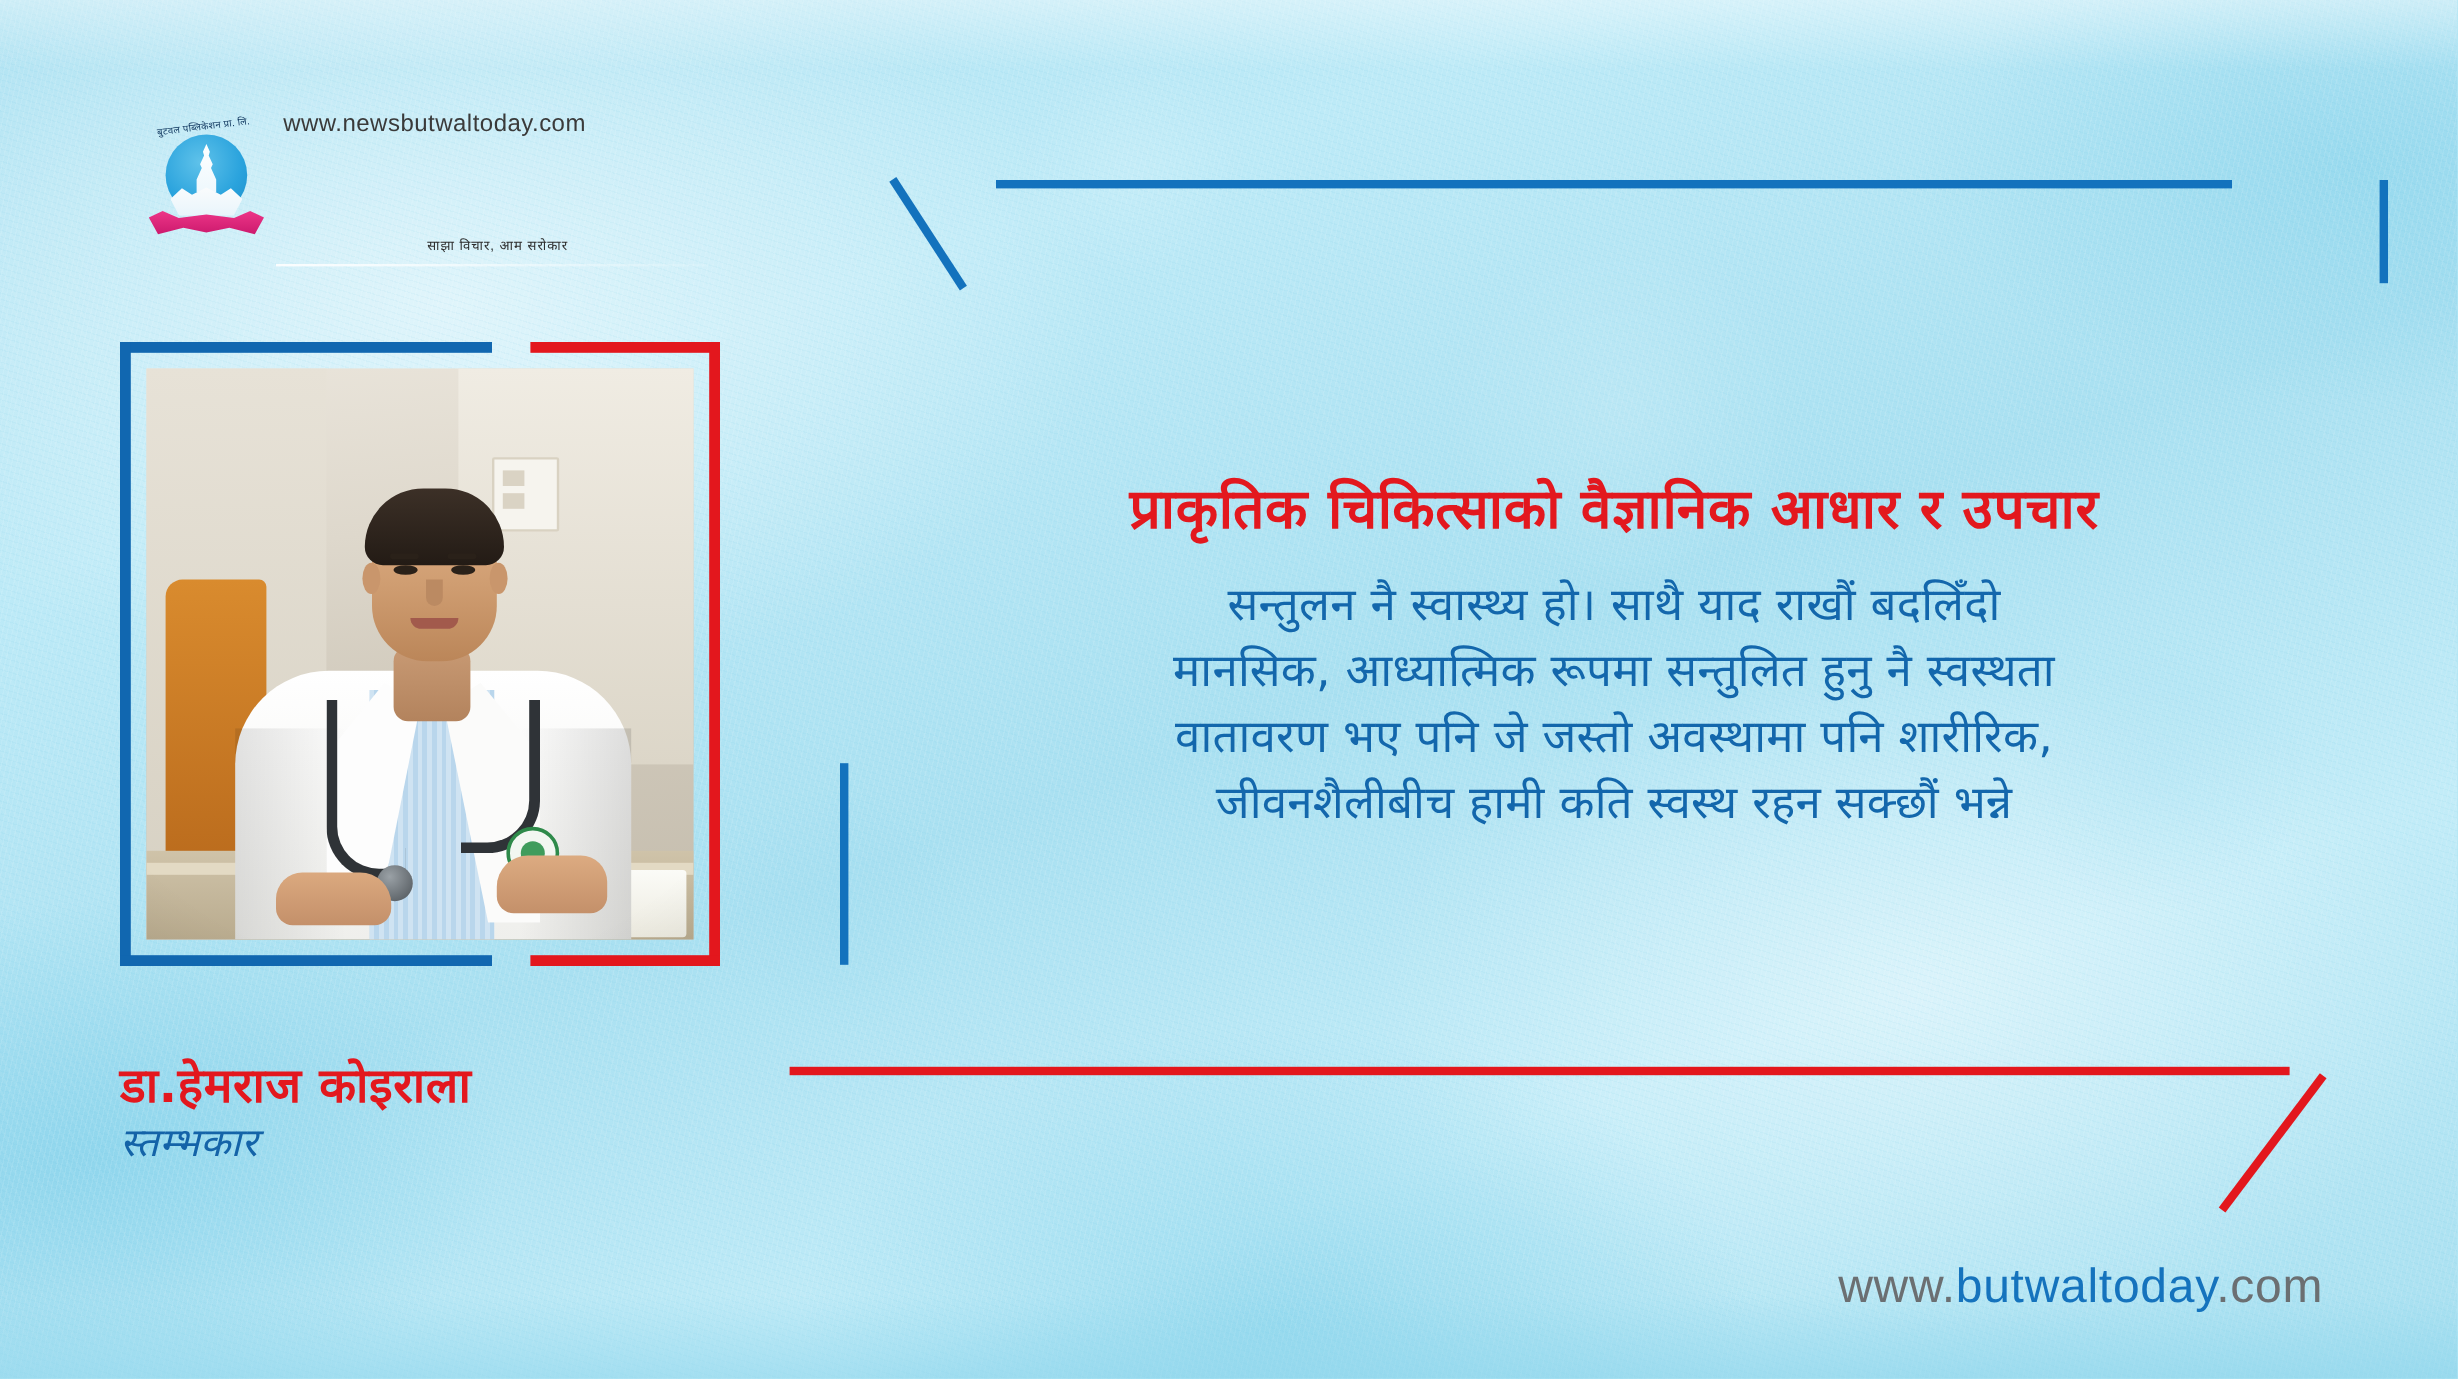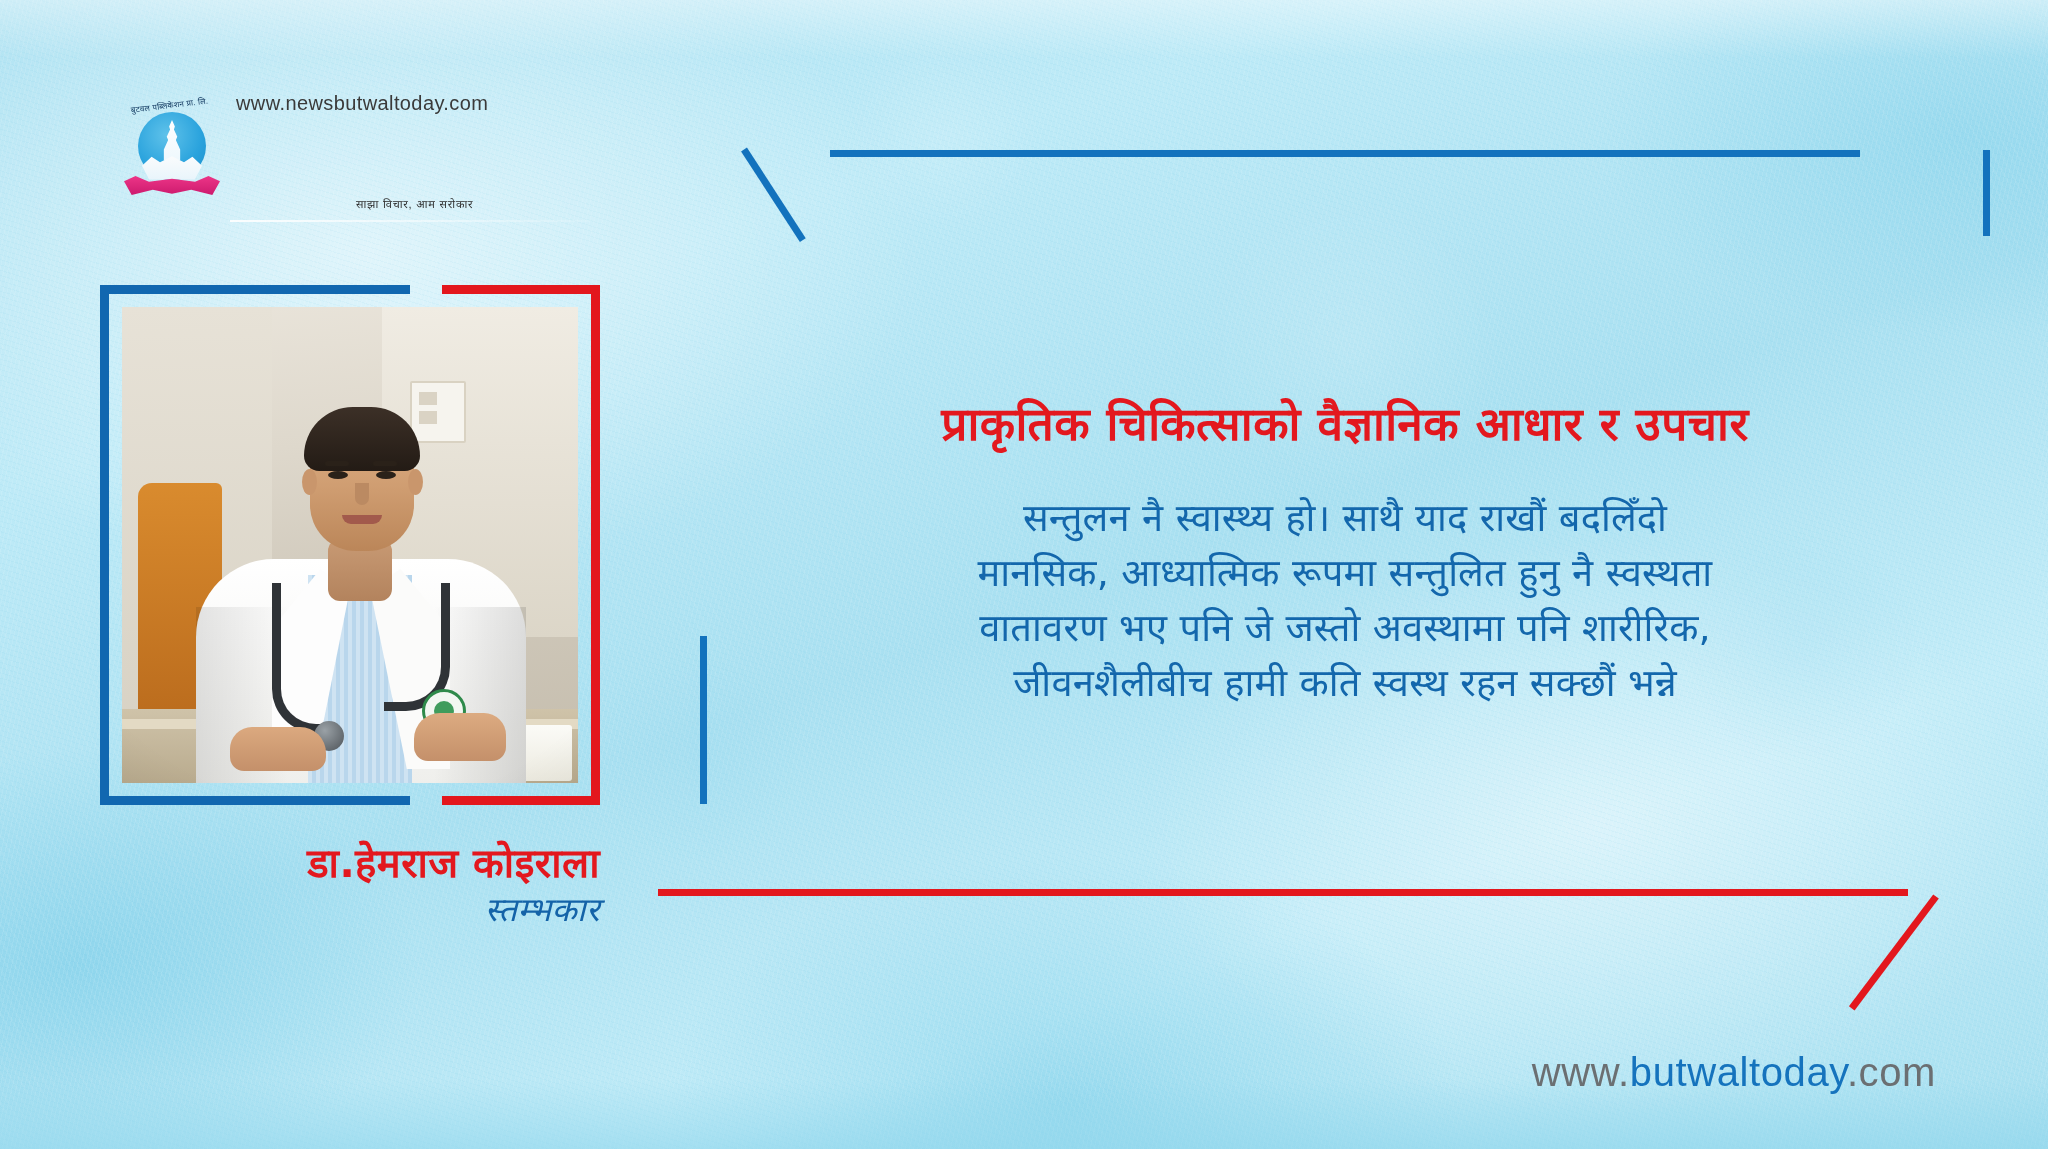--- a/index.html
+++ b/index.html
@@ -196,21 +196,21 @@
   #ph-hand-r {
     position:absolute; left:292px; top:406px; width:92px; height:48px;
     background:linear-gradient(#dcab81,#c4906a); border-radius:26px 22px 14px 14px;
   }
   #ph-photo-vignette {
     position:absolute; inset:0;
     background:radial-gradient(ellipse 120% 110% at 50% 42%, rgba(0,0,0,0) 58%, rgba(0,0,0,.16) 100%);
   }
 
   
-  #caption-block { position:absolute; left:100px; top:840px; width:500px; text-align:right; }
+  #caption-block { position:absolute; left:100px; top:882px; width:500px; text-align:left; }
   #caption-name {
     font-family:"DejaVu Sans", sans-serif;
     font-size:40px; font-weight:bold; color:#e3181e; letter-spacing:.5px; line-height:1.18;
   }
   #caption-role {
     font-family:"DejaVu Sans", sans-serif;
     font-size:33px; color:#1463a8; letter-spacing:.5px; line-height:1.25; margin-top:2px;font-style:italic;
   }
 
   
@@ -226,21 +226,21 @@
   #deco-bot-diag { right:54px; bottom:80px; width:140px; height:7px; transform-origin:right center; transform:rotate(-53deg); }
 
   
   #article { position:absolute; left:700px; top:396px; width:1290px; }
   #article-title {
     font-family:"DejaVu Sans", sans-serif;
     font-size:46px; font-weight:bold; color:#e3181e;
     text-align:center; letter-spacing:.5px; line-height:1.24;
   }
   #article-body {
-    margin-top:38px; text-align:center;
+    margin-top:24px; text-align:center;
     font-family:"DejaVu Sans", sans-serif;
     font-size:38px; color:#1367ac; line-height:1.45; letter-spacing:.2px;
   }
   .body-line { display:block; white-space:nowrap; }
 
   
   #footer-url {
     position:absolute; right:112px; bottom:54px;
     font-size:40px; letter-spacing:.6px; color:#6b6f72; white-space:nowrap;
   }

